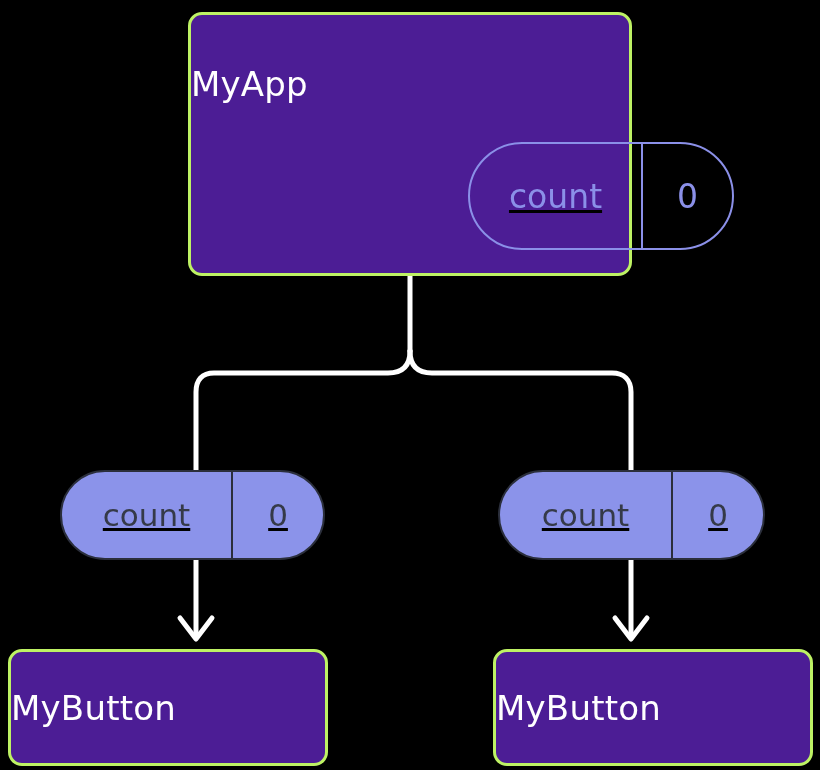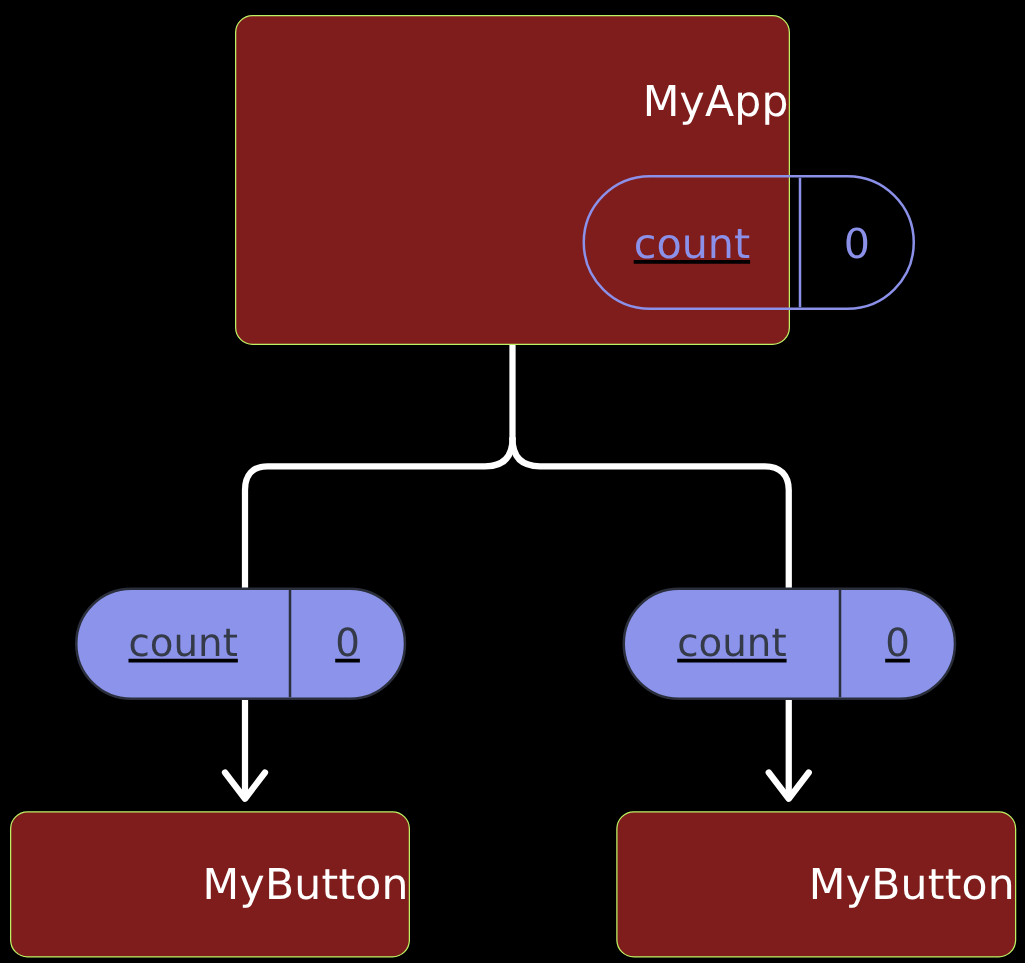--- a/index.html
+++ b/index.html
@@ -29,26 +29,26 @@
     top: 0;
     width: 820px;
     height: 770px;
     pointer-events: none;
   }
 
   
   .component-box {
     position: absolute;
     box-sizing: border-box;
-    background: #7f1d1d;
-    border: 1px solid #bef264;
+    background: #4c1d95;
+    border: 3px solid #bef264;
     border-radius: 14px;
     display: flex;
     flex-direction: column;
-    align-items: flex-end;
+    align-items: flex-start;
   }
 
   .box-title {
     color: #ffffff;
     font-size: 34px;
     line-height: 1;
     font-weight: 400;
     letter-spacing: 0.2px;
     white-space: nowrap;
   }

